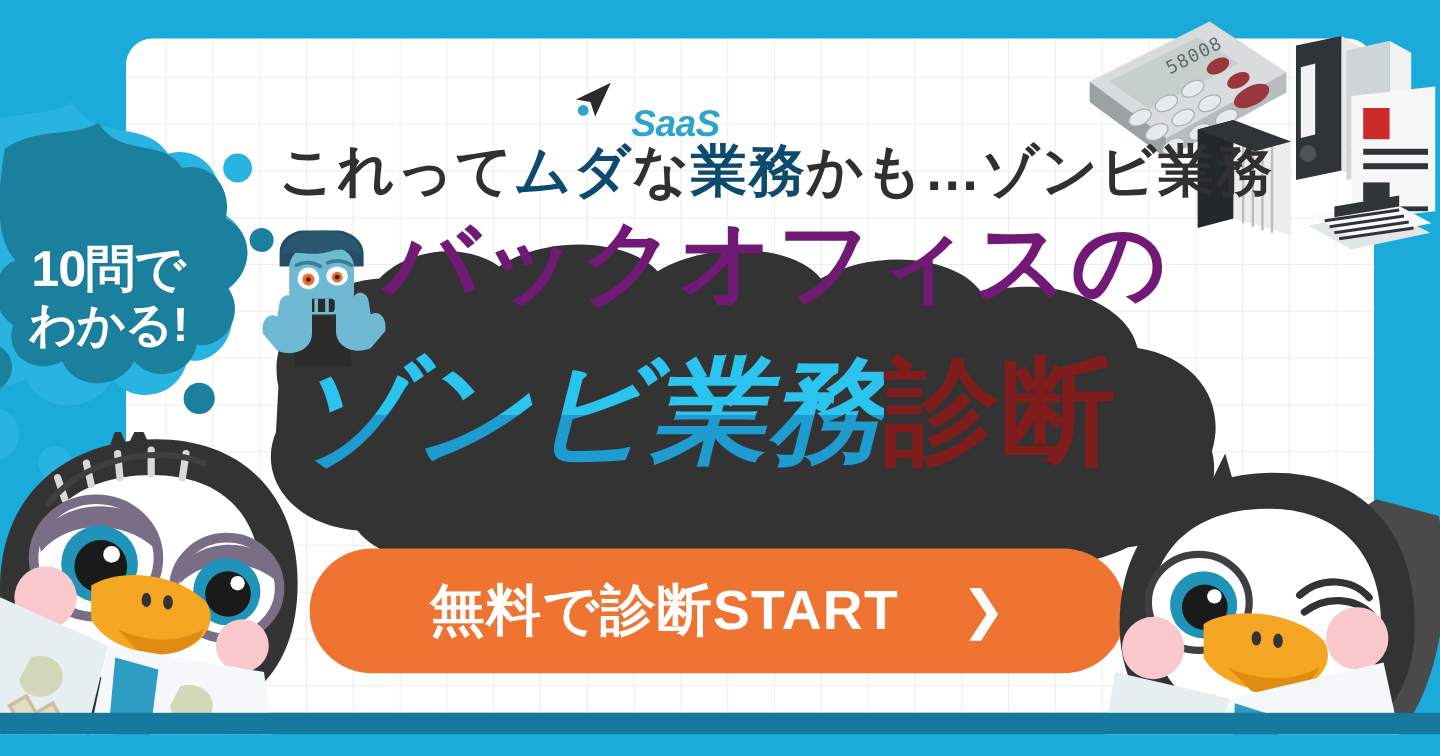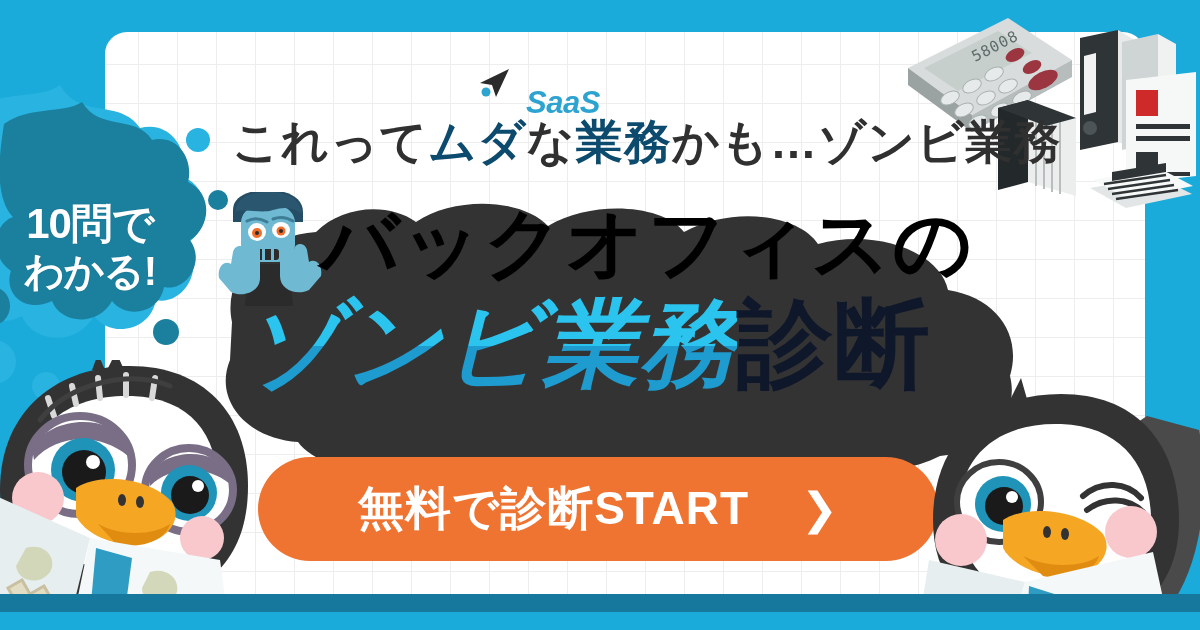--- a/index.html
+++ b/index.html
@@ -52,36 +52,36 @@
     white-space:nowrap;line-height:1.15;
   }
   .tagline .hl{color:#0c4a6e;}
 
   
   .blob{position:absolute;left:192px;top:190px;width:830px;height:300px;}
   .blob svg{width:100%;height:100%;display:block;}
 
   
   .hl-line1{
-    position:absolute;left:320px;top:204px;
-    font-size:78px;font-weight:900;color:#000000;letter-spacing:2px;
+    position:absolute;left:320px;top:179px;
+    font-size:78px;font-weight:900;color:#701a75;letter-spacing:2px;
     white-space:nowrap;line-height:1;
     -webkit-text-stroke:10px #333333;paint-order:stroke fill;
   }
   .hl-line1 span{-webkit-text-stroke:0;}
   .hl-line2{
     position:absolute;left:245px;top:296px;
     font-size:96px;font-weight:900;letter-spacing:1px;
     white-space:nowrap;line-height:1;
   }
   .hl-zombi{
     background:linear-gradient(to bottom,#2ac4ef 0%,#2ac4ef 52%,#1e9cd0 52%,#1e9cd0 100%);
     -webkit-background-clip:text;background-clip:text;color:transparent;font-style:italic;
   }
-  .hl-shindan{color:#0f172a;}
+  .hl-shindan{color:#7f1d1d;}
 
   
   .cta{
     position:absolute;left:258px;top:457px;width:680px;height:104px;
     background:#ef7432;border-radius:52px;
     display:flex;align-items:center;justify-content:center;gap:52px;
     cursor:pointer;border:none;
   }
   .cta-label{font-size:46px;font-weight:bold;color:#fff;letter-spacing:1px;}
   .cta-chev{font-size:44px;color:#fff;font-weight:300;line-height:1;}

